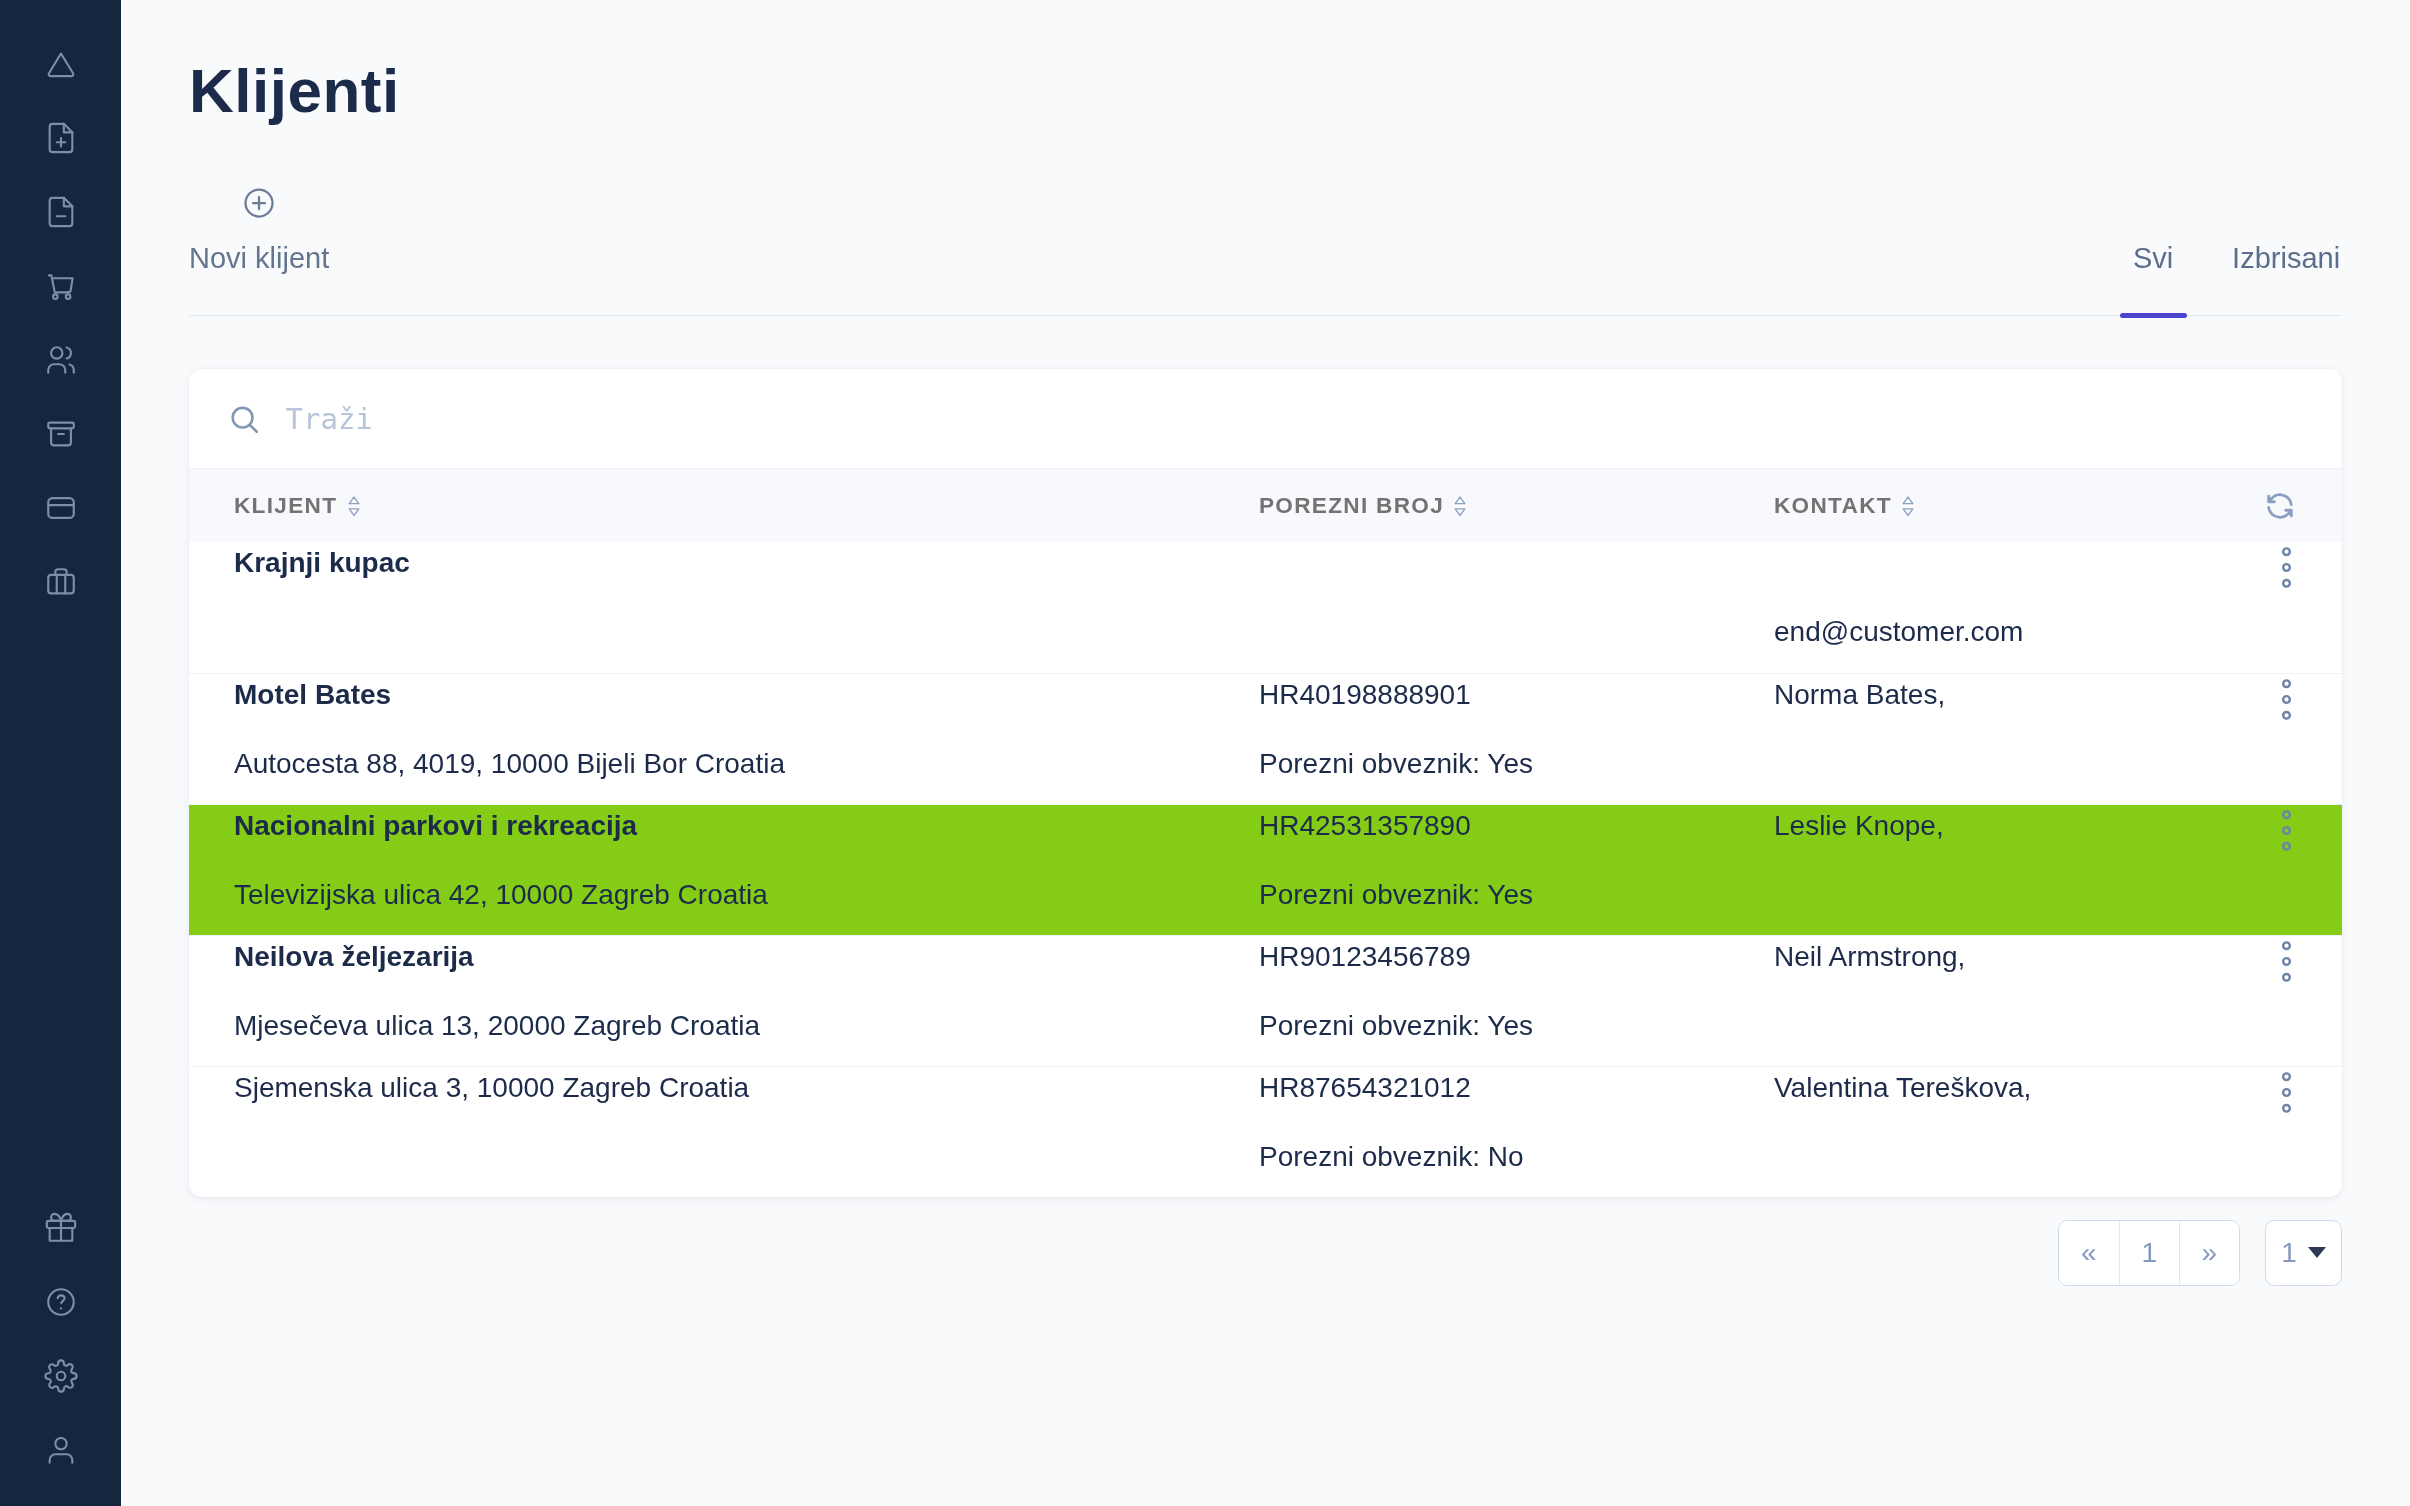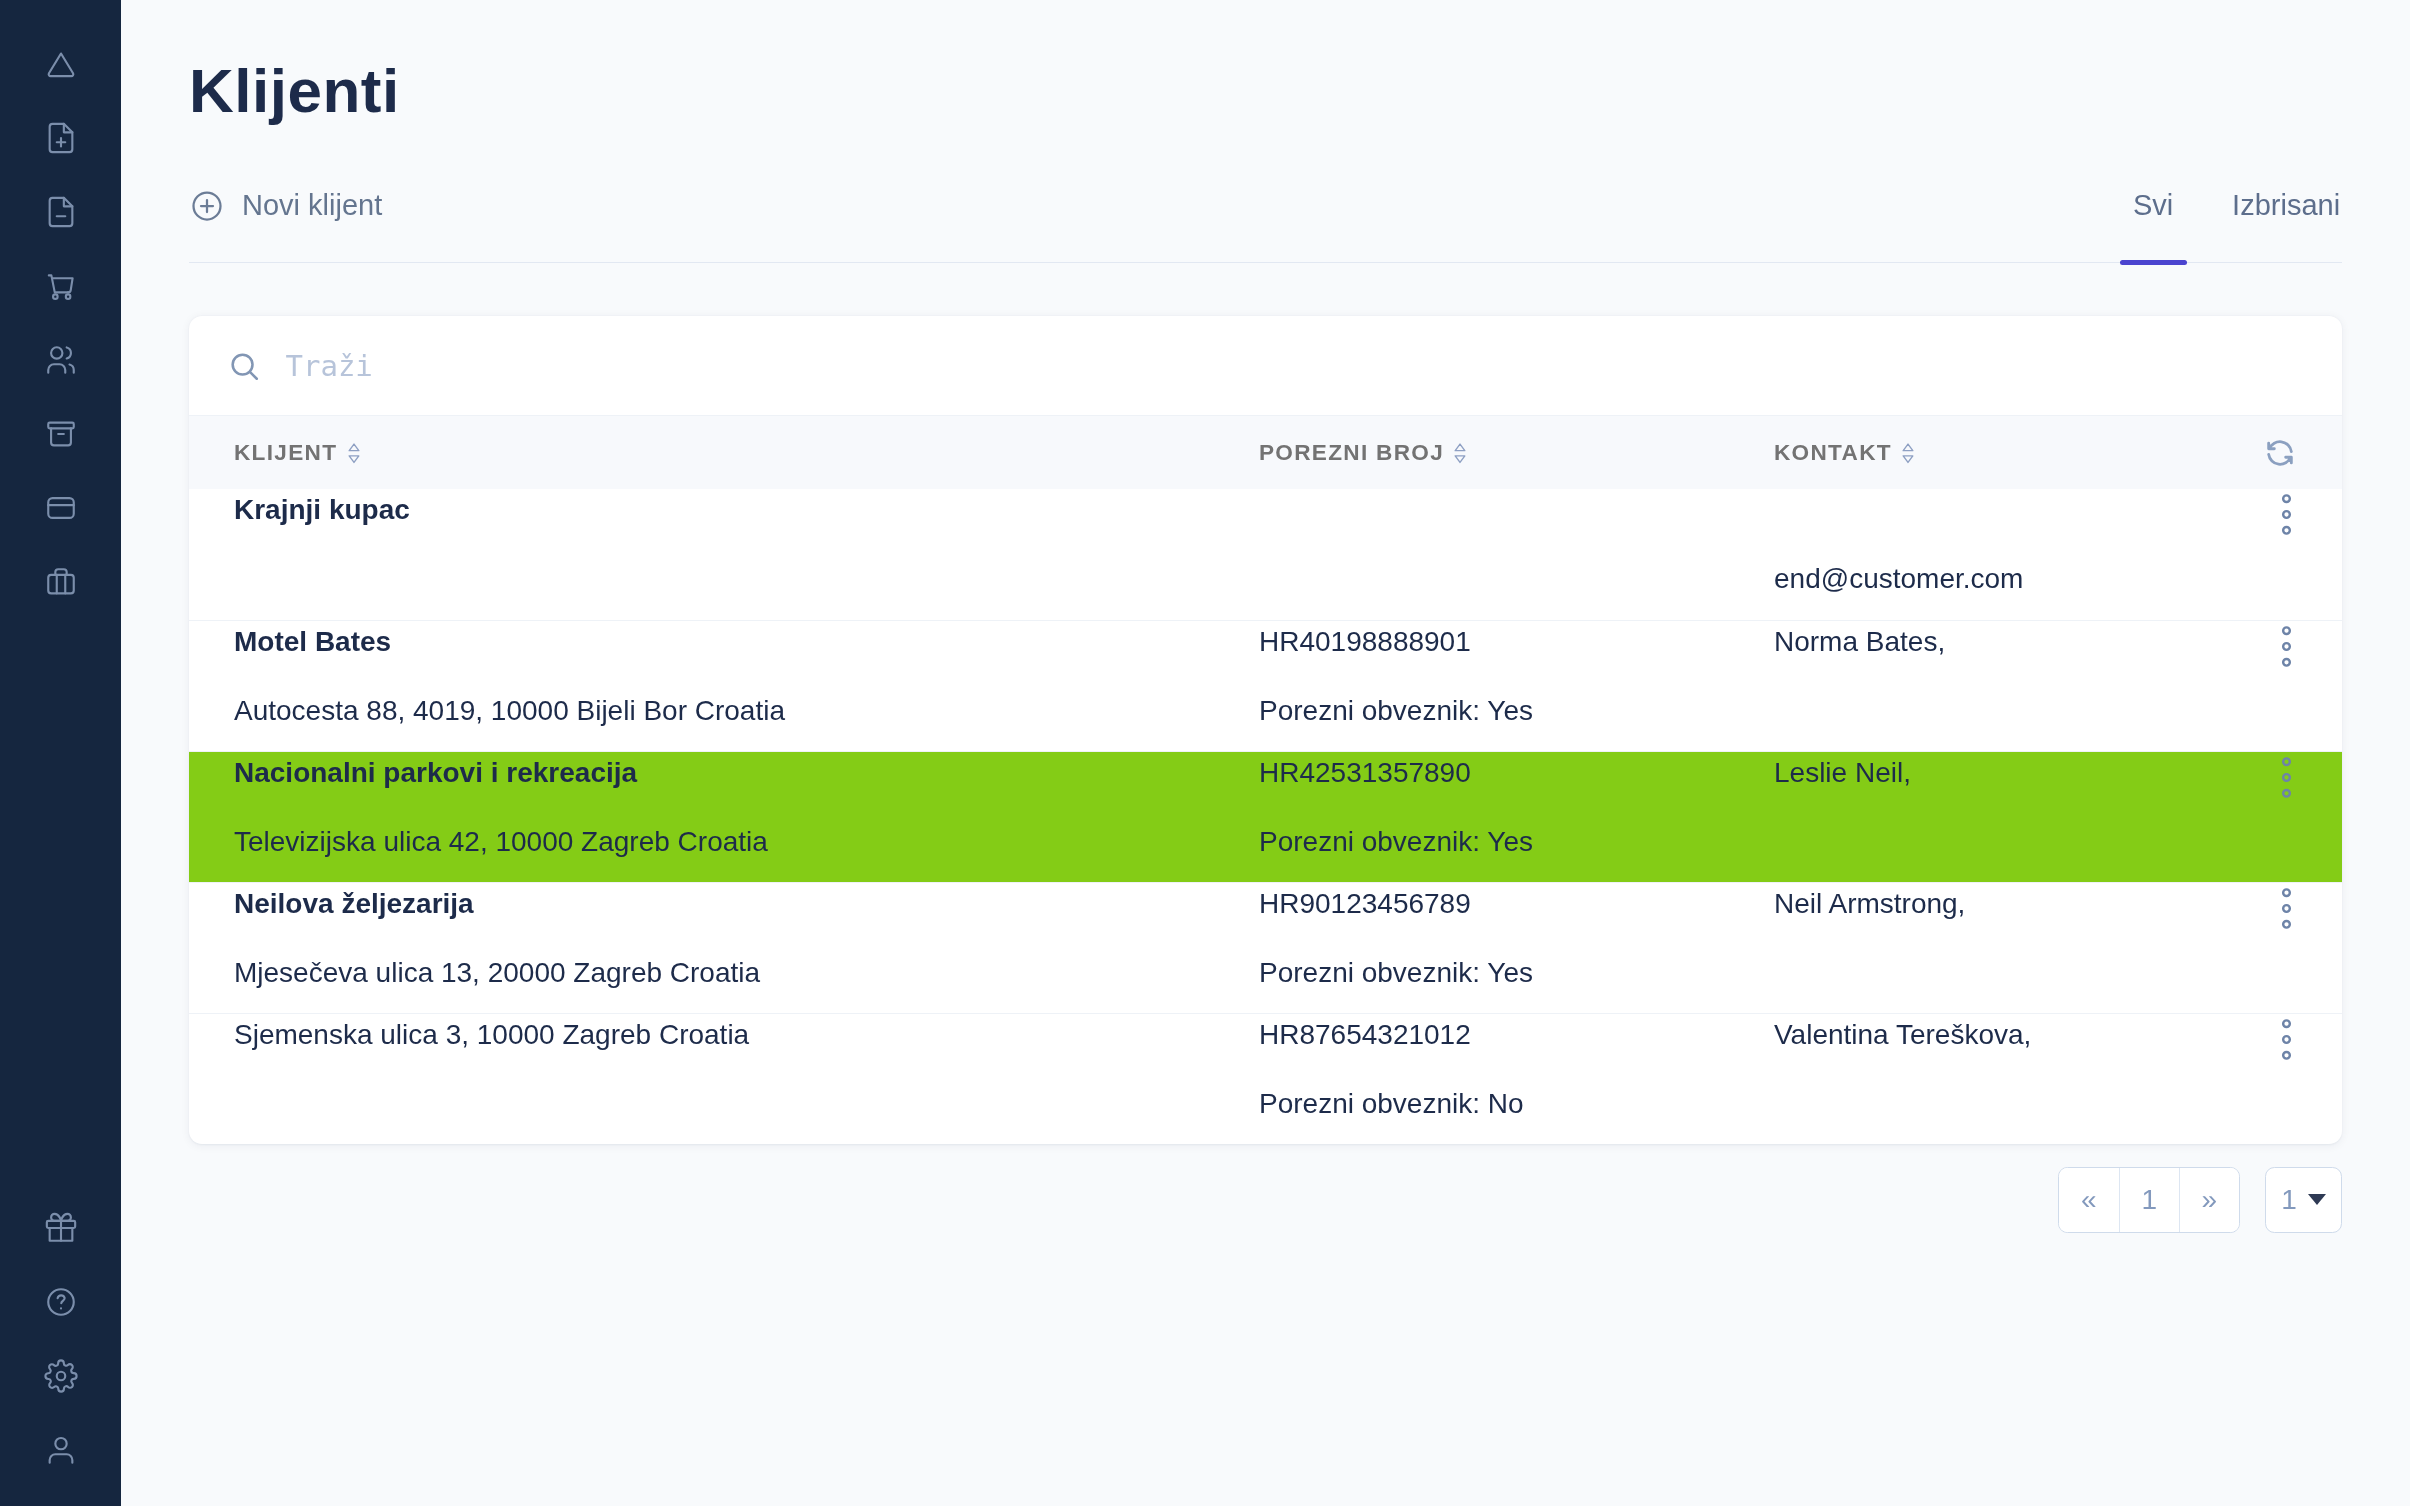--- a/index.html
+++ b/index.html
@@ -30,21 +30,21 @@
 
   .toolbar {
     margin-top: 59px;
     display: flex; justify-content: space-between; align-items: flex-end;
     border-bottom: 0.9px solid #e2e8f2;
   }
   .new-client {
     display: flex; align-items: center; gap: 17px;
     background: none; border: none; cursor: pointer;
     font-family: "Liberation Sans", sans-serif;
-    font-size: 29px; color: #64758f; padding: 0 0 36px 0; line-height: 41px;
+    font-size: 29px; color: #64758f; padding: 0 0 36px 0; line-height: 41px; flex-direction: column;
   }
   .new-client svg { width: 36px; height: 36px; stroke: #6b7c96; fill: none; stroke-width: 1.5; stroke-linecap: round; }
   .tabs { display: flex; gap: 55px; }
   .tab {
     position: relative; background: none; border: none; cursor: pointer;
     font-family: "Liberation Sans", sans-serif;
     font-size: 29px; color: #5d6e8c; padding: 0 1.9px 36px 1.9px; line-height: 41px;
   }
   .tab.active::after {
     content: ""; position: absolute; left: -11.3px; right: -11.3px; bottom: -2.8px;
@@ -311,21 +311,21 @@
   <div class="grid-row trow highlighted">
     <div class="cell">
       <a class="line client-name">Nacionalni parkovi i rekreacija</a>
       <div class="line client-address">Televizijska ulica 42, 10000 Zagreb Croatia</div>
     </div>
     <div class="cell">
       <div class="line tax-number">HR42531357890</div>
       <div class="line tax-status">Porezni obveznik: Yes</div>
     </div>
     <div class="cell">
-      <div class="line contact-name">Leslie Neil,</div>
+      <div class="line contact-name">Leslie Knope,</div>
 
     </div>
     <div class="cell cell-actions">
       <button class="kebab">
         <svg viewBox="0 0 14 46">
                   <circle cx="7" cy="6" r="3.6"></circle>
                   <circle cx="7" cy="23" r="3.6"></circle>
                   <circle cx="7" cy="40" r="3.6"></circle>
                 </svg>
       </button>

